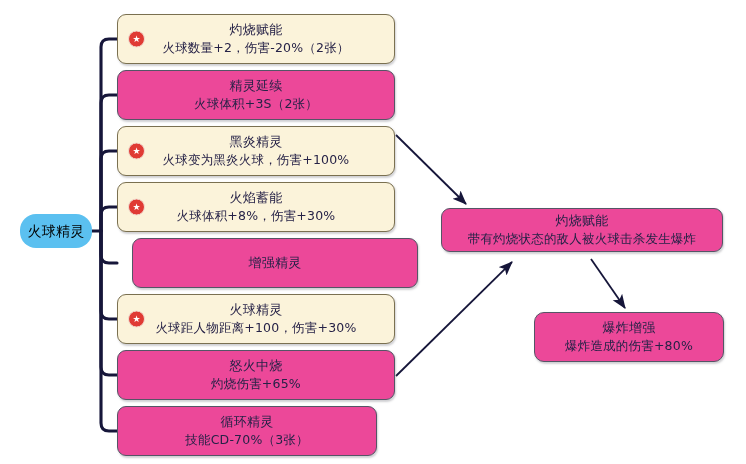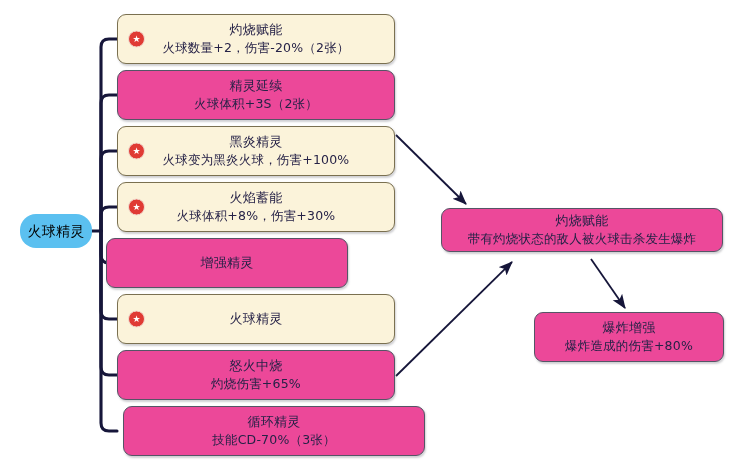--- a/index.html
+++ b/index.html
@@ -120,42 +120,43 @@
     <div class="title">黑炎精灵</div>
     <div class="desc">火球变为黑炎火球，伤害+100%</div>
   </div>
 
   <div class="node highlight" style="left:117px;top:182px;width:278px;height:50px;">
     <span class="star">★</span>
     <div class="title">火焰蓄能</div>
     <div class="desc">火球体积+8%，伤害+30%</div>
   </div>
 
-  <div class="node" style="left:106px;top:238px;width:242px;height:50px;">
+  <div class="node" style="left:132px;top:238px;width:286px;height:50px;">
     <div class="title">增强精灵</div>
   </div>
 
   <div class="node highlight" style="left:117px;top:294px;width:278px;height:50px;">
     <span class="star">★</span>
     <div class="title">火球精灵</div>
+    <div class="desc">火球距人物距离+100，伤害+30%</div>
   </div>
 
   <div class="node" style="left:117px;top:350px;width:278px;height:50px;">
     <div class="title">怒火中烧</div>
     <div class="desc">灼烧伤害+65%</div>
   </div>
 
-  <div class="node" style="left:123px;top:406px;width:302px;height:50px;">
+  <div class="node" style="left:117px;top:406px;width:260px;height:50px;">
     <div class="title">循环精灵</div>
     <div class="desc">技能CD-70%（3张）</div>
   </div>
 
   <div class="node" style="left:441px;top:208px;width:282px;height:44px;">
     <div class="title">灼烧赋能</div>
     <div class="desc">带有灼烧状态的敌人被火球击杀发生爆炸</div>
   </div>
 
-  <div class="node" style="left:534px;top:312px;width:190px;height:50px;">
+  <div class="node" style="left:534px;top:312px;width:190px;height:50px;border-radius:10px;">
     <div class="title">爆炸增强</div>
     <div class="desc">爆炸造成的伤害+80%</div>
   </div>
 
 </div>
 
 </body></html>

